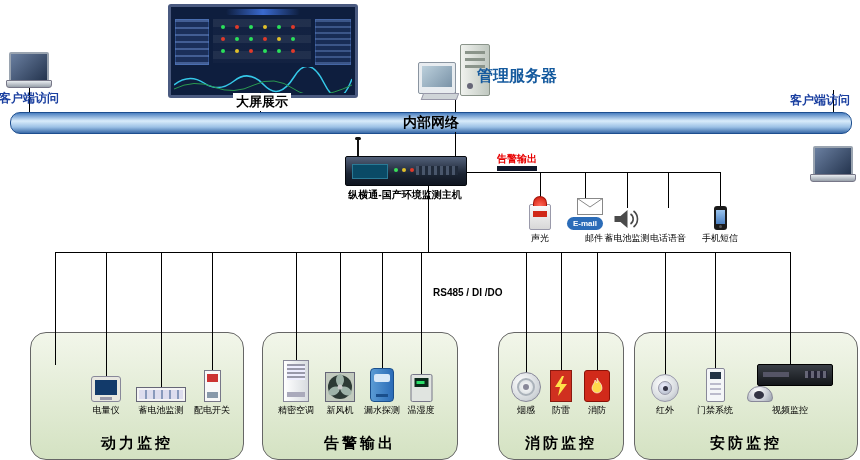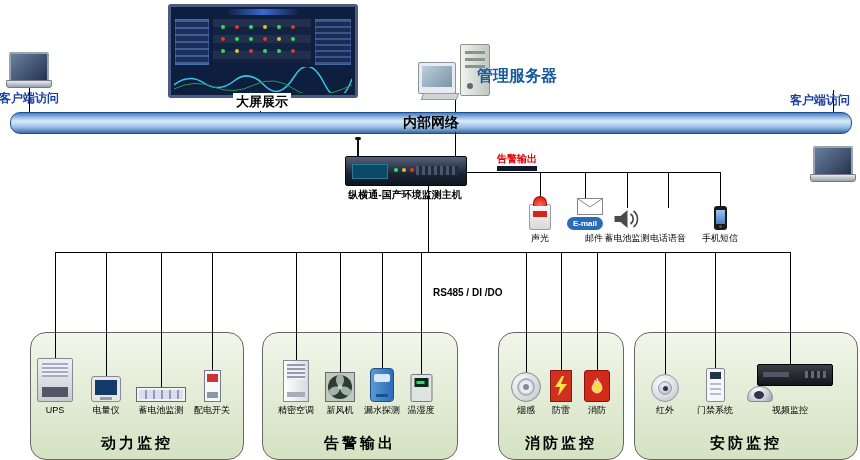--- a/index.html
+++ b/index.html
@@ -249,24 +249,20 @@
       <rect x="8" y="10" width="14" height="9" rx="2" fill="#3a3a3a"></rect>
       <rect x="11" y="12" width="8" height="2" fill="#888"></rect>
     </svg>
     <div class="dlbl">电话语音</div>
   </div>
   <div class="dev" style="left:720px;top:190px;height:54px;">
     <div class="i-mobile"></div>
     <div class="dlbl">手机短信</div>
   </div>
 
-  <div class="dev" style="left:55px;top:352px;height:64px;">
-    <div class="i-ups"></div>
-    <div class="dlbl">UPS</div>
-  </div>
   <div class="dev" style="left:106px;top:352px;height:64px;">
     <div class="i-meter"></div>
     <div class="dlbl">电量仪</div>
   </div>
   <div class="dev" style="left:161px;top:352px;height:64px;">
     <div class="i-battery"></div>
     <div class="dlbl">蓄电池监测</div>
   </div>
   <div class="dev" style="left:296px;top:352px;height:64px;">
     <div class="i-ac"></div>

